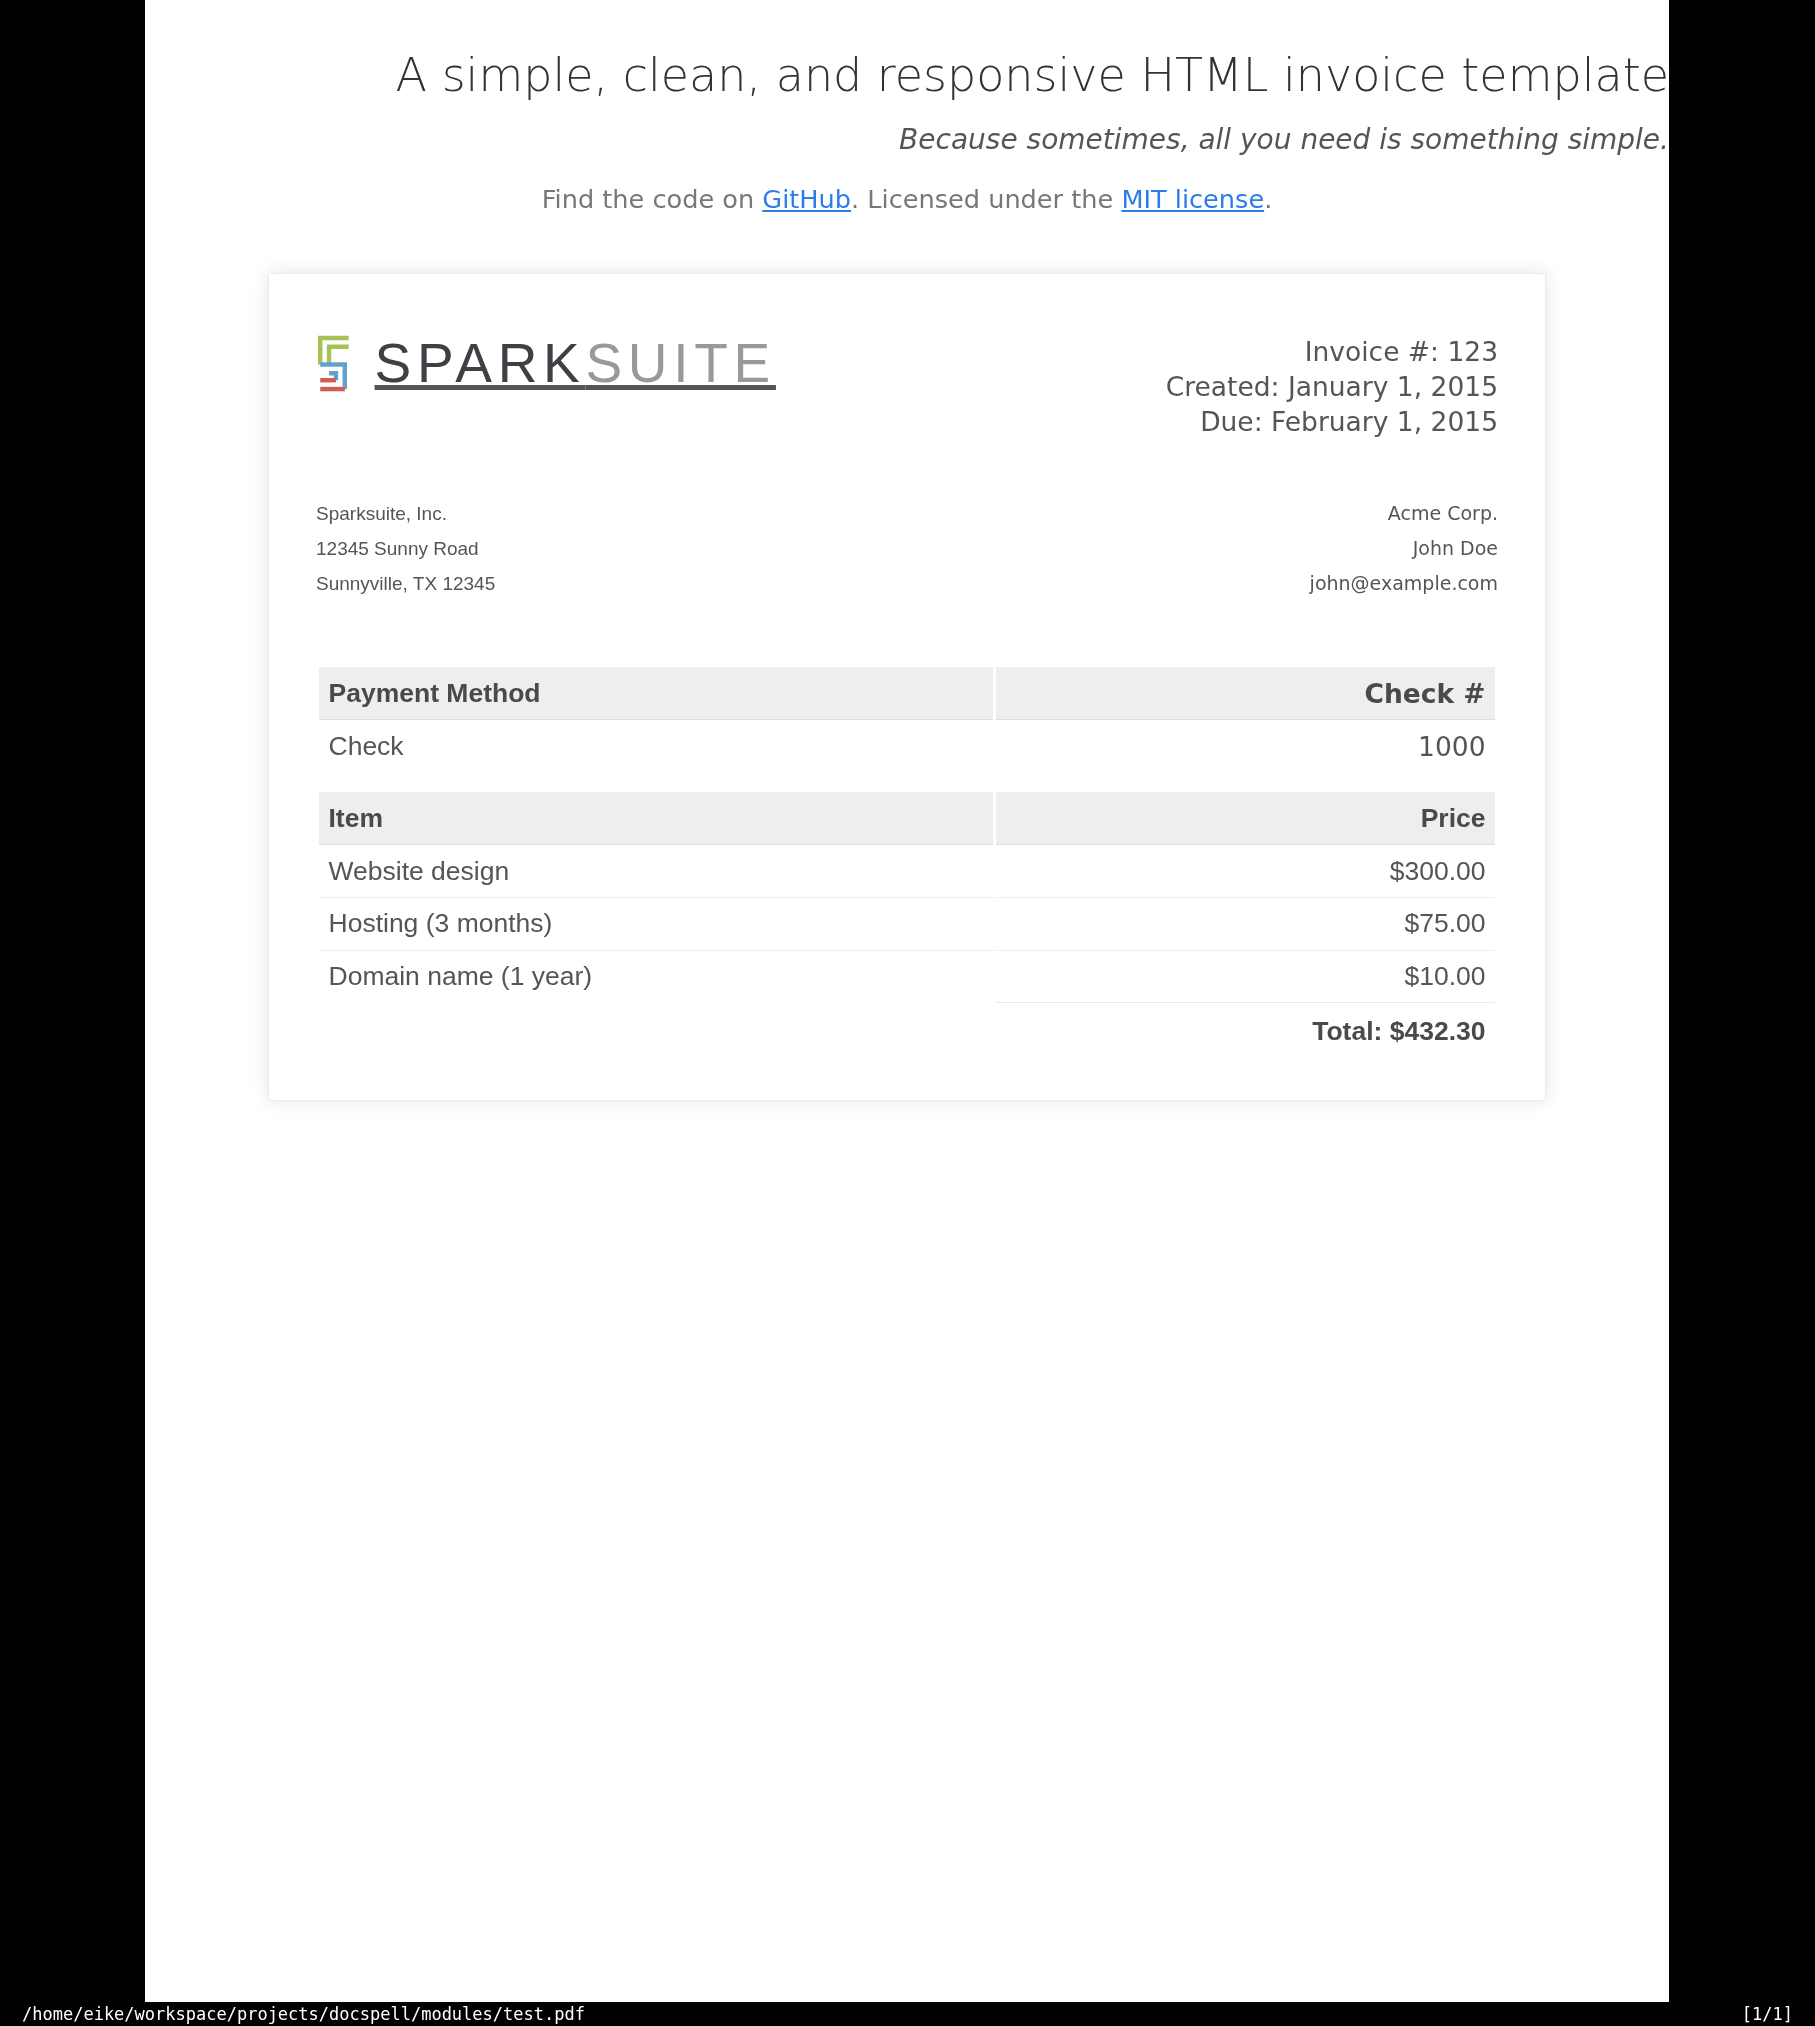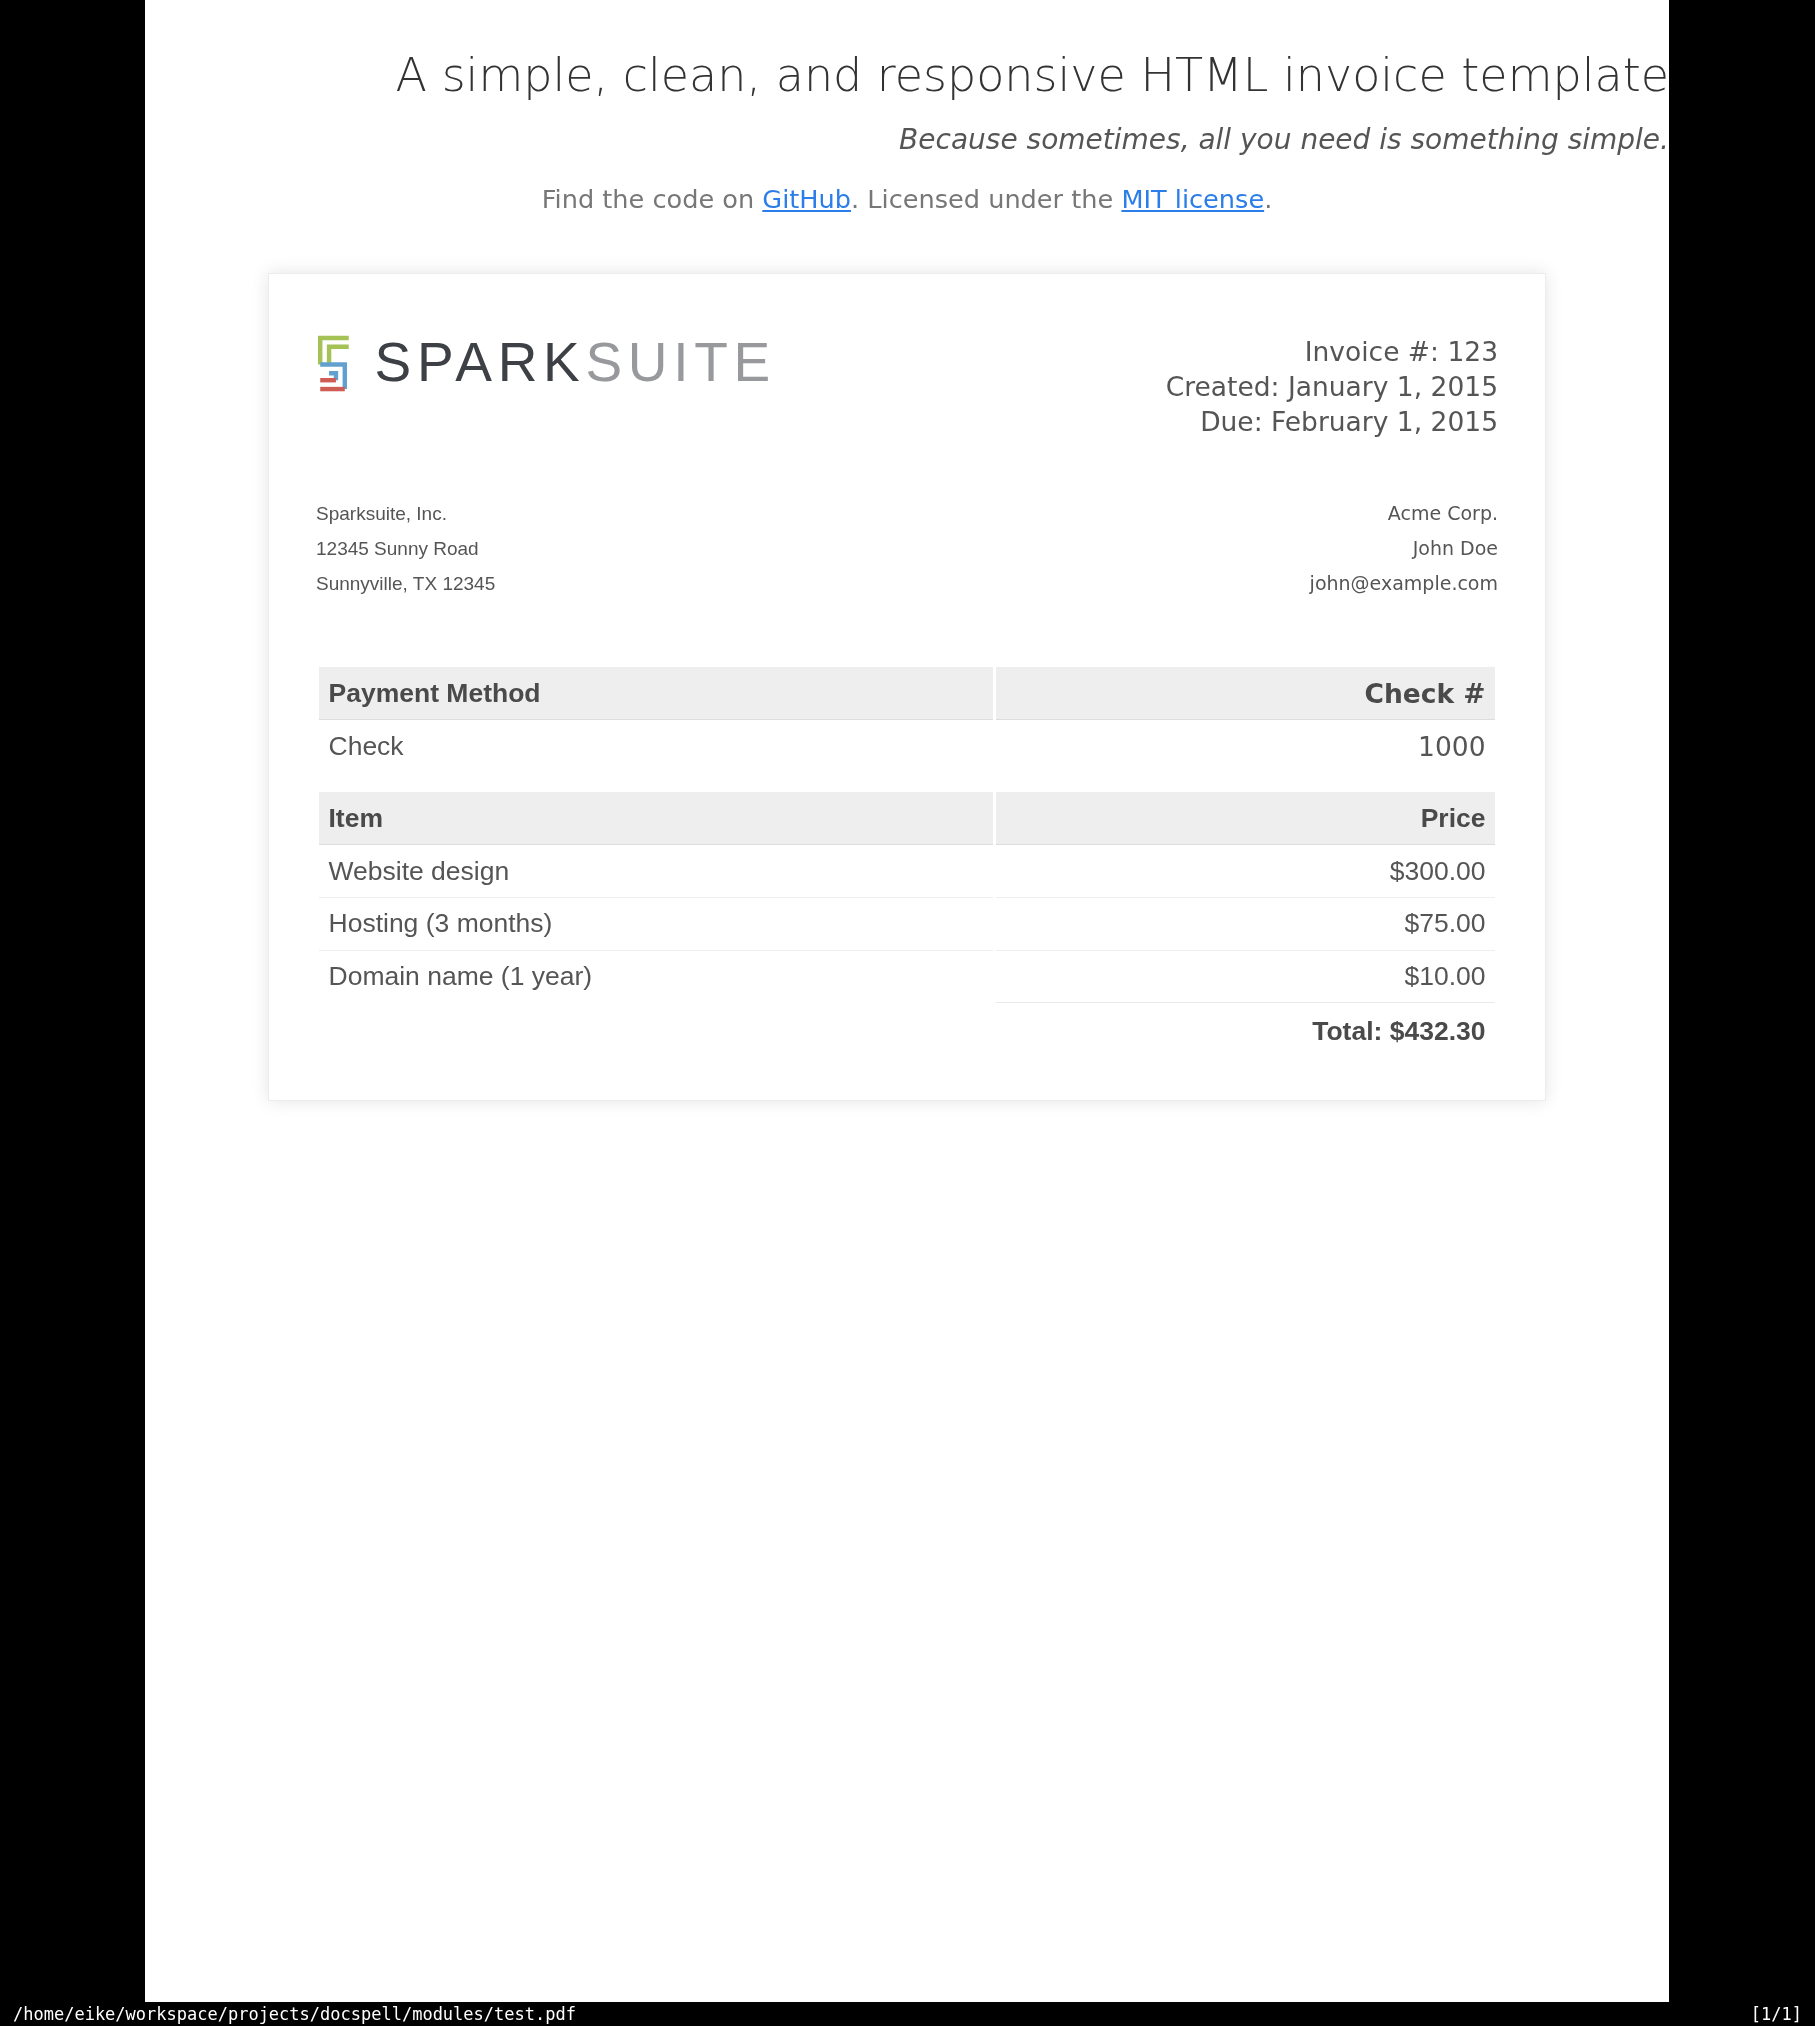--- a/index.html
+++ b/index.html
@@ -57,21 +57,21 @@
     box-shadow:0 0 17px rgba(0,0,0,0.11);
     background:#fff;
     color:#555555;
   }
   .box-top{
     display:flex;
     justify-content:space-between;
     align-items:flex-start;
     margin-top:13.2px;
   }
-  .logo{display:flex;}
+  .logo{display:flex;align-items:center;text-decoration:underline;}
   .logo svg{display:block;margin-right:24.6px;}
   .logo-text{
     font-size:55px;
     letter-spacing:5.7px;
     line-height:57px;
     white-space:nowrap;
   }
   .logo-spark{color:#3d4145;}
   .logo-suite{color:#97999c;}
   .invoice-meta{
@@ -128,21 +128,21 @@
     position:absolute;left:0;top:2002px;
     width:1815px;height:24.6px;
     background:#000000;
     color:#ffffff;
     font-family:"DejaVu Sans Mono","Liberation Mono",monospace;
     font-size:17px;
     display:flex;
     justify-content:space-between;
     align-items:center;
     box-sizing:border-box;
-    padding:0 13px;
+    padding:0 22px;
     white-space:nowrap;
   }
 </style>
 </head>
 <body>
 
 <div class="page">
 
   <h1 class="doc-title">A simple, clean, and responsive HTML invoice template</h1>
 

